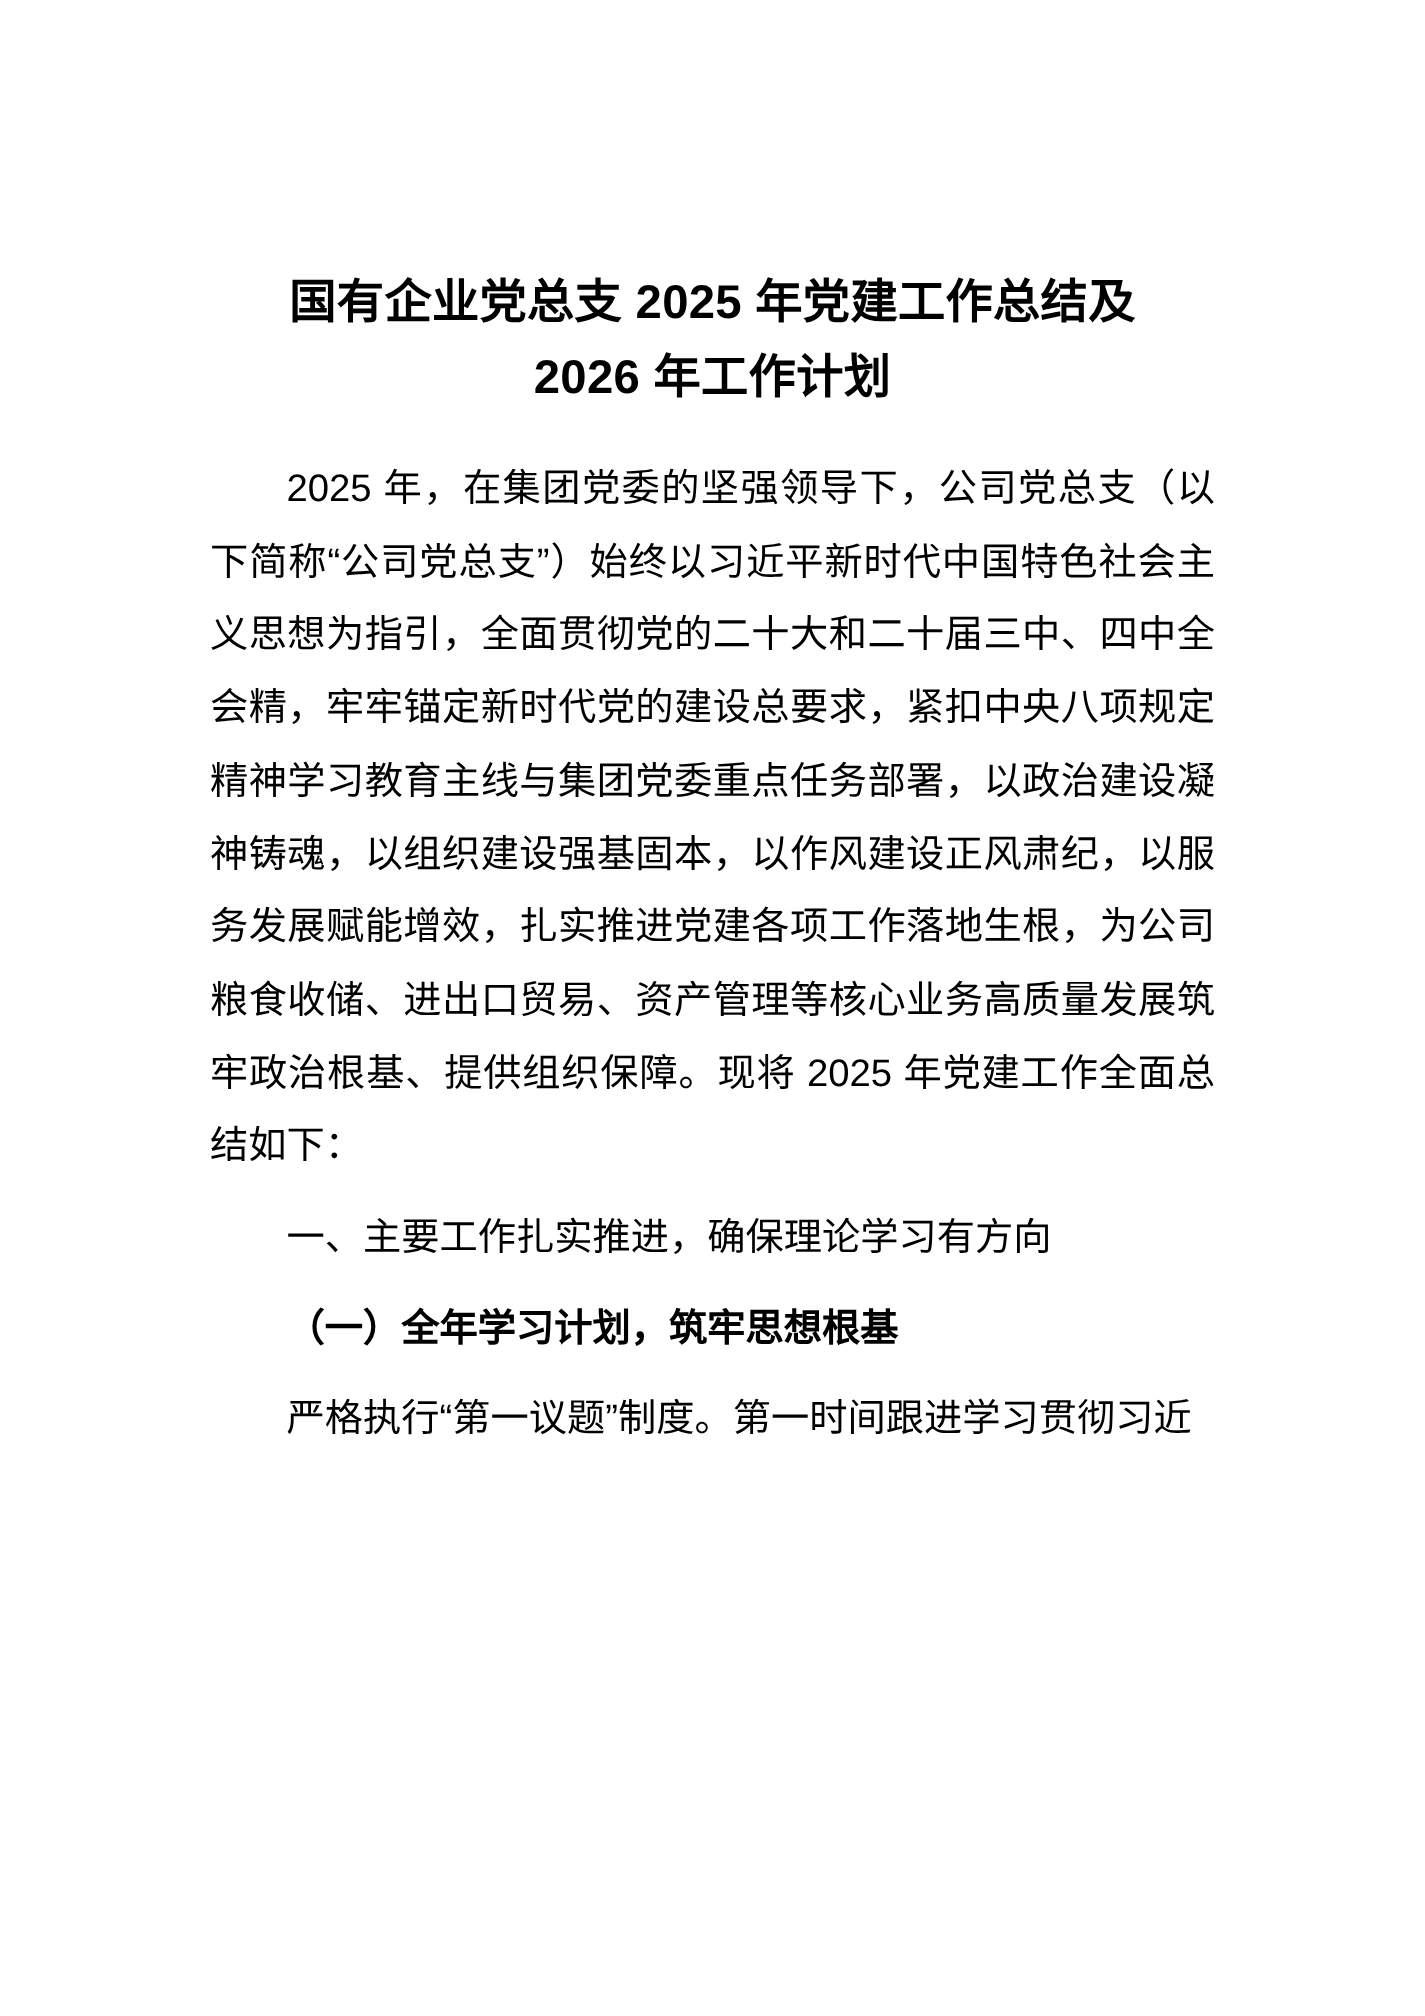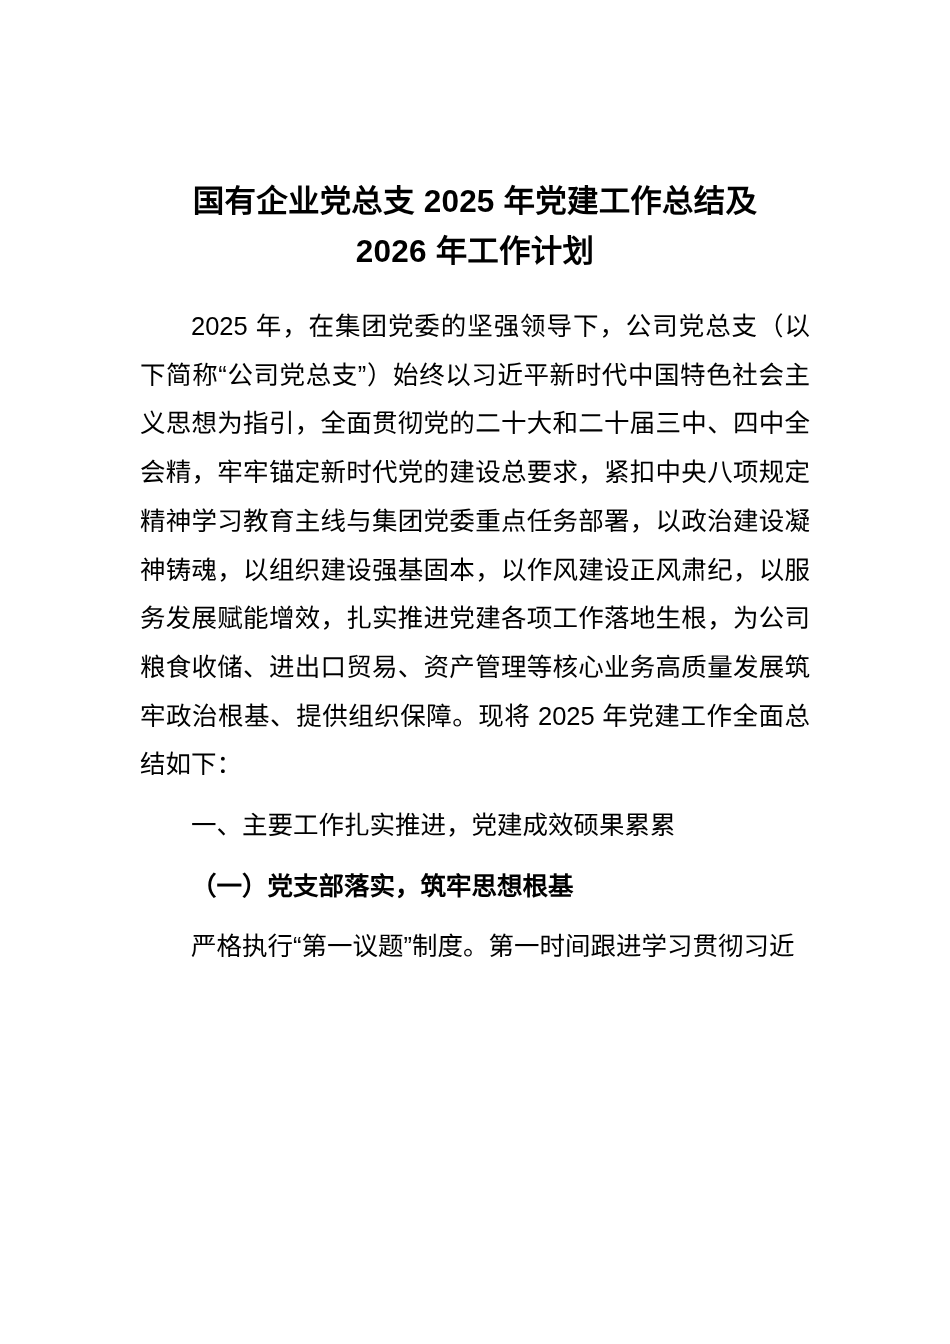--- a/index.html
+++ b/index.html
@@ -81,22 +81,22 @@
 
 <div class="page" style="background: rgb(255, 255, 255); color: rgb(0, 0, 0);">
 
   <div class="doc-body">
 
     <h1 class="doc-title">国有企业党总支 2025 年党建工作总结及
 2026 年工作计划</h1>
 
     <p class="para lead">2025 年，在集团党委的坚强领导下，公司党总支（以下简称“公司党总支”）始终以习近平新时代中国特色社会主义思想为指引，全面贯彻党的二十大和二十届三中、四中全会精，牢牢锚定新时代党的建设总要求，紧扣中央八项规定精神学习教育主线与集团党委重点任务部署，以政治建设凝神铸魂，以组织建设强基固本，以作风建设正风肃纪，以服务发展赋能增效，扎实推进党建各项工作落地生根，为公司粮食收储、进出口贸易、资产管理等核心业务高质量发展筑牢政治根基、提供组织保障。现将 2025 年党建工作全面总结如下：</p>
 
-    <p class="para heading-1">一、主要工作扎实推进，党建成效硕果累累</p>
+    <p class="para heading-1">一、主要工作扎实推进，确保理论学习有方向</p>
 
-    <p class="para heading-2">（一）党支部落实，筑牢思想根基</p>
+    <p class="para heading-2">（一）全年学习计划，筑牢思想根基</p>
 
 
     <p class="para clipped">严格执行“第一议题”制度。第一时间跟进学习贯彻习近</p>
 
   </div>
 
 </div>
 
 </body></html>

